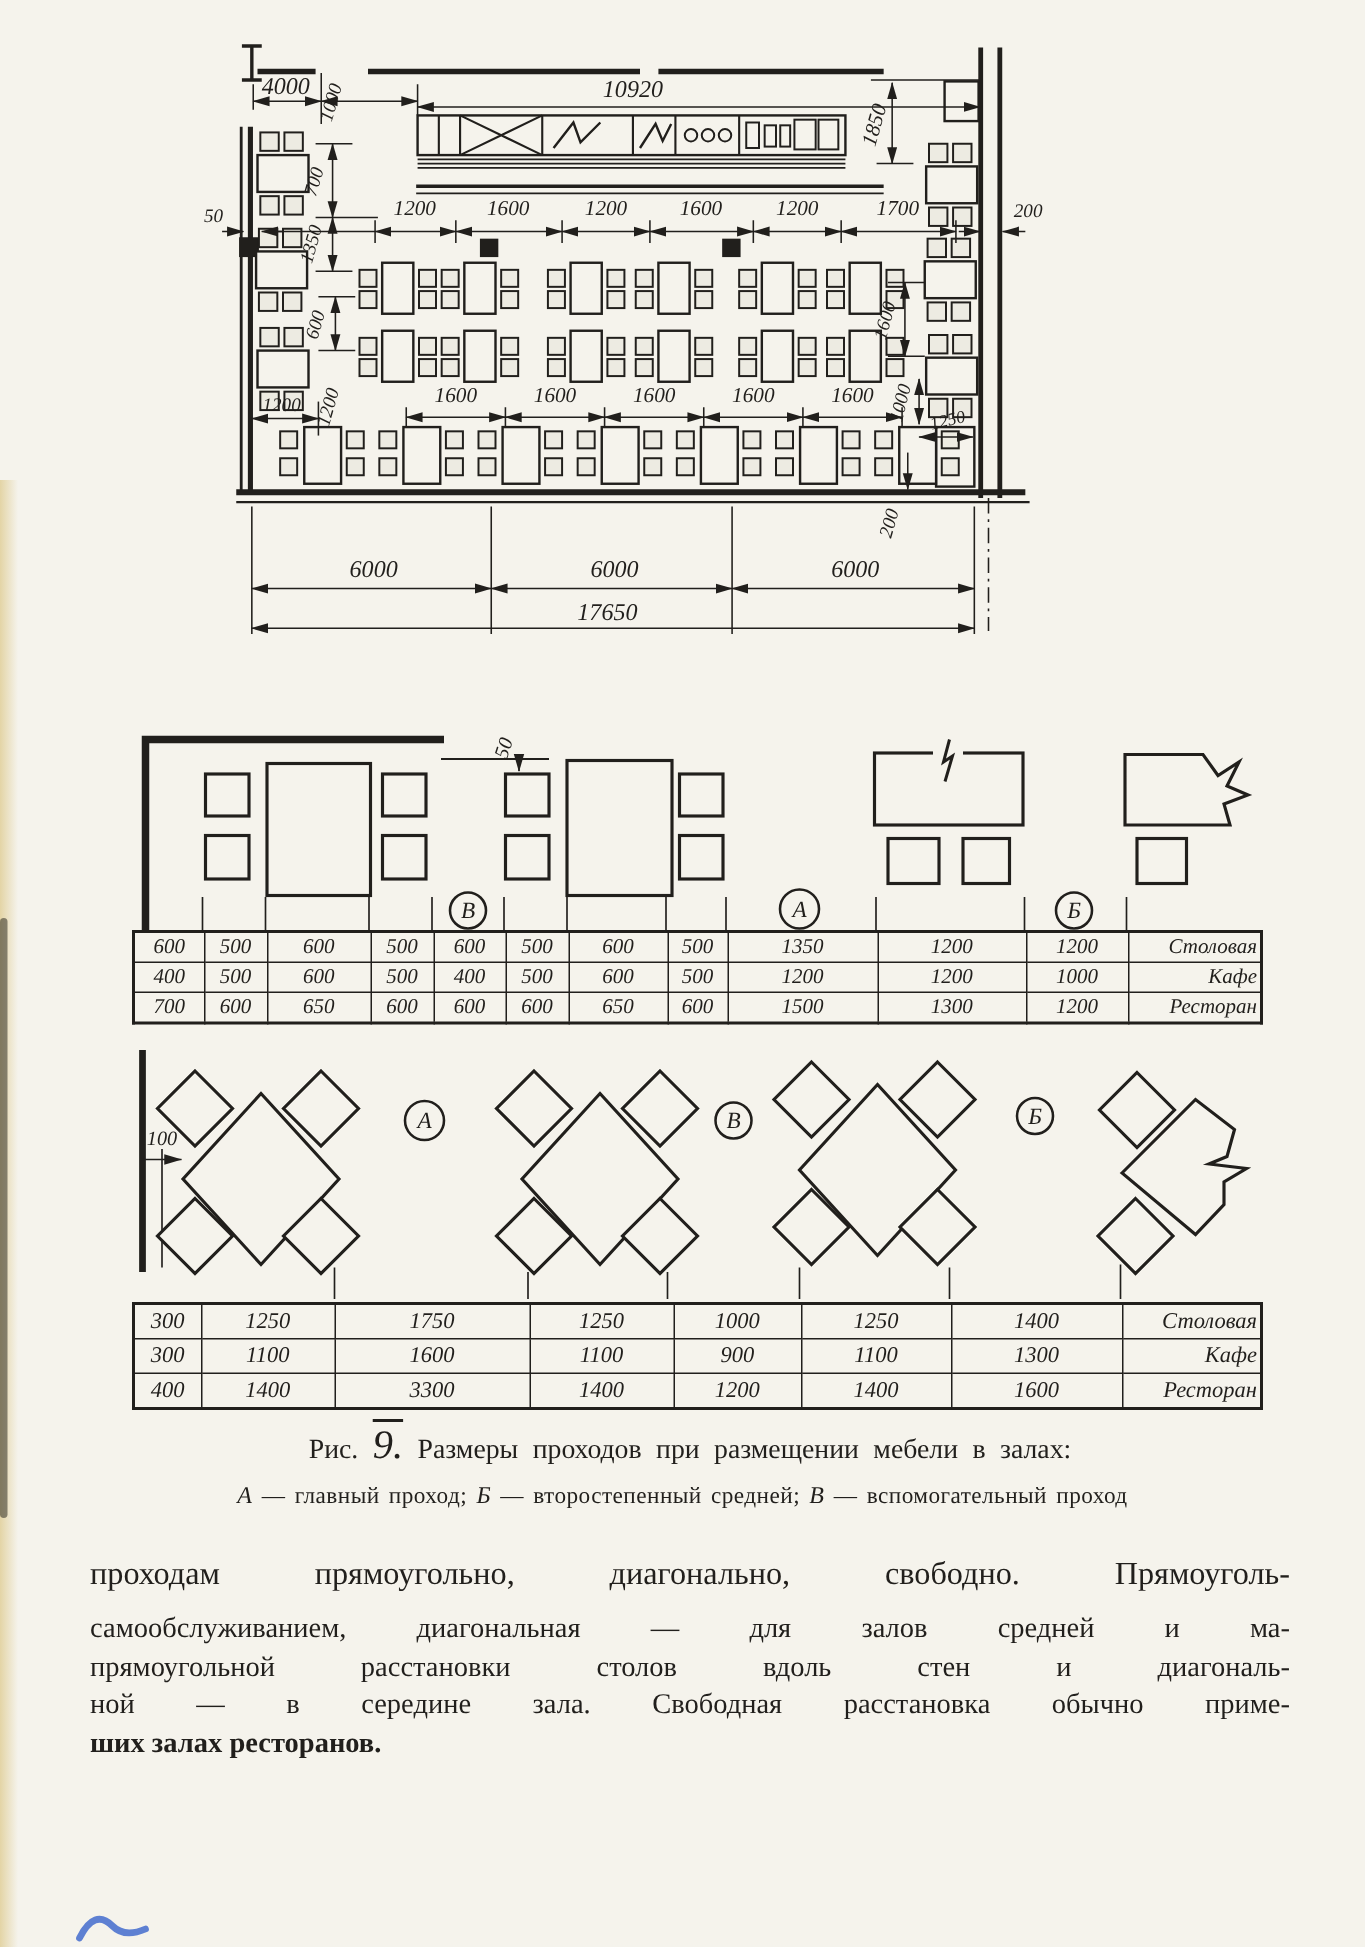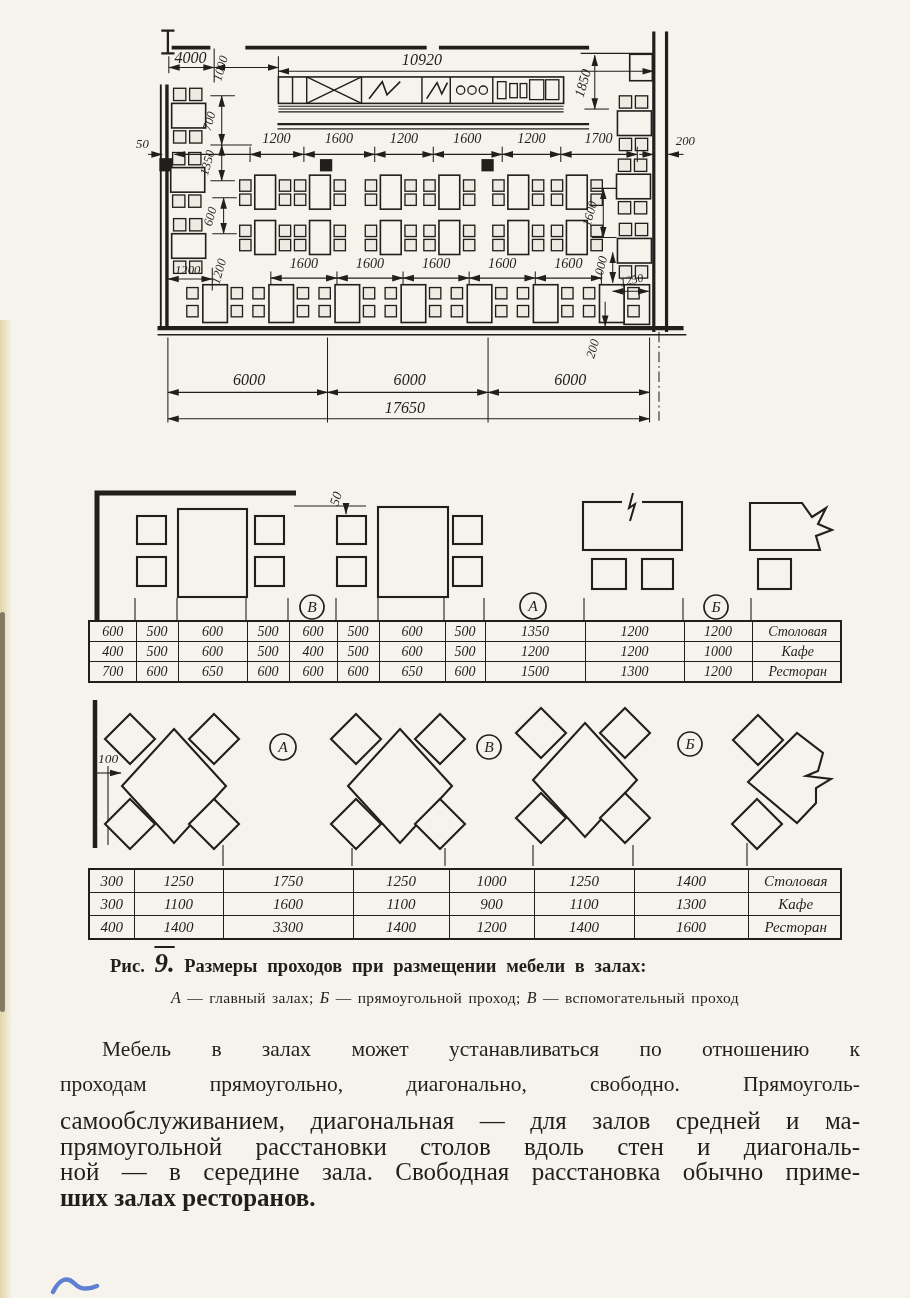--- a/index.html
+++ b/index.html
@@ -15,33 +15,33 @@
   .d{stroke:#211f1c;stroke-width:1.1;fill:none;}
   .w{stroke:#211f1c;fill:none;}
   .t{fill:#f5f3ec;stroke:#211f1c;stroke-width:1.7;}
   .c{fill:#edebe2;stroke:#211f1c;stroke-width:1.4;}
   .t2{fill:#f5f3ec;stroke:#211f1c;stroke-width:2.1;}
   .k{fill:#211f1c;stroke:none;}
   .dimtable{position:absolute;border-collapse:collapse;table-layout:fixed;
             border:2.6px solid #211f1c;background:transparent;}
   .dimtable td{border:1.7px solid #211f1c;font-style:italic;text-align:center;
                padding:0 2px;white-space:nowrap;overflow:hidden;}
-  .dimtable td:last-child{text-align:center;padding-left:5px;}
+  .dimtable td:last-child{text-align:right;padding-left:5px;}
   #recttable td{font-size:14px;height:19px;}
   #diagtable td{font-size:15px;height:22px;}
-  .caption{position:absolute;top:950px;left:110px;width:700px;text-align:left;
-           font-size:18.5px;word-spacing:5px;font-weight:bold;}
+  .caption{position:absolute;top:950px;left:110px;width:700px;text-align:center;
+           font-size:18.5px;word-spacing:5px;}
   .fig-num{font-style:italic;font-size:27px;text-decoration:overline;line-height:1;}
   .legend{position:absolute;top:989px;left:40px;width:830px;text-align:center;
           font-size:15.5px;word-spacing:2px;letter-spacing:.3px;}
   .legend i{font-size:16px;}
   .bodytext{position:absolute;top:1032px;left:60px;width:800px;}
   .bl{text-align:justify;text-align-last:justify;}
   .b1{font-size:21.5px;line-height:35px;}
-  .b2{font-size:25px;line-height:25.5px;}
+  .b2{font-size:19px;line-height:25.5px;}
   .indent{padding-left:42px;}
   .last{text-align-last:left;font-weight:bold;}
   .edge-yellow{position:absolute;left:0;top:320px;width:12px;height:978px;
      background:linear-gradient(to right,rgba(218,196,128,.65),rgba(218,196,128,0));}
   .edge-dark{position:absolute;left:0;top:612px;width:5px;height:400px;
      background:rgba(48,45,36,.55);border-radius:3px;}
 </style>
 </head>
 <body>
 
@@ -431,27 +431,26 @@
         </tr>
       </tbody>
   </table>
 
   <div class="caption">
     <span>Рис.</span>
     <span class="fig-num">9.</span>
     <span>Размеры проходов при размещении мебели в залах:</span>
   </div>
   <div class="legend">
-    <span><i>А</i><span> — главный залах;  </span></span>
-    <span><i>Б</i><span> — прямоугольной проход;  </span></span>
+    <span><i>А</i><span> — главный проход;  </span></span>
+    <span><i>Б</i><span> — второстепенный средней;  </span></span>
     <span><i>В</i><span> — вспомогательный проход</span></span>
   </div>
 
   <div class="bodytext">
-    <div class="bl b1 indent">Мебель в залах может устанавливаться по отношению к</div>
     <div class="bl b1">проходам прямоугольно, диагонально, свободно. Прямоуголь-</div>
     <div class="bl b2" style="margin-top:6px">самообслуживанием, диагональная — для залов средней и ма-</div>
     <div class="bl b2">прямоугольной расстановки столов вдоль стен и диагональ-</div>
     <div class="bl b2">ной — в середине зала. Свободная расстановка обычно приме-</div>
     <div class="bl b2 last">ших залах ресторанов.</div>
   </div>
 
   <div class="edge-yellow"></div>
   <div class="edge-dark"></div>
   <svg class="abs" style="top:1270px;left:45px" width="70" height="28" viewBox="0 0 70 28">

